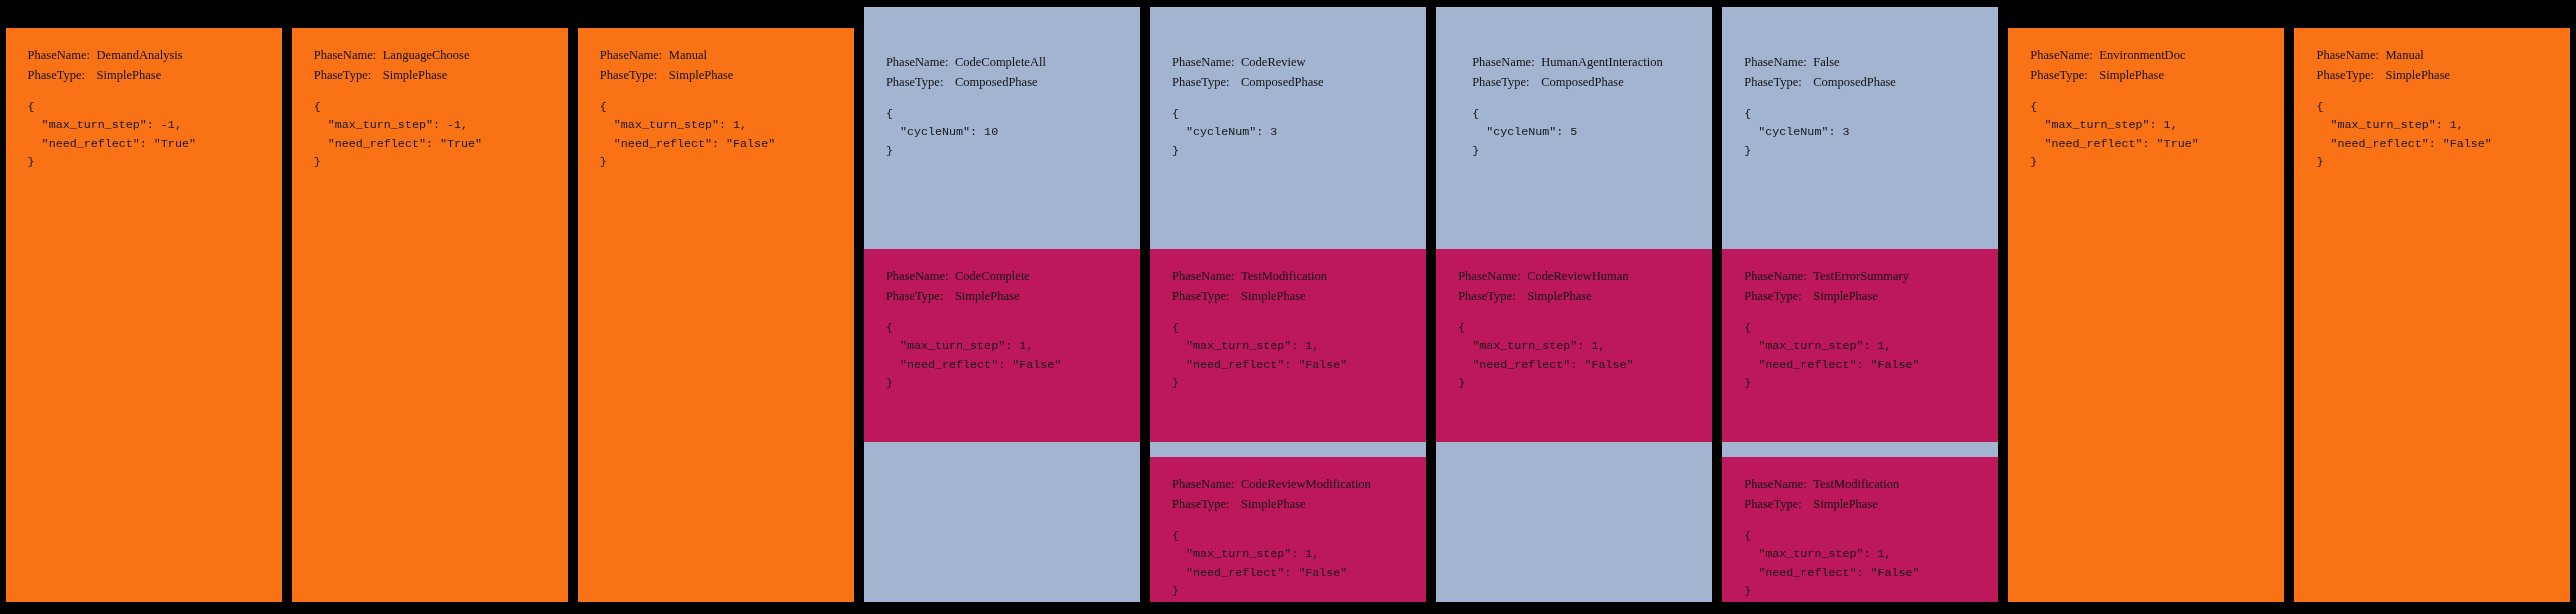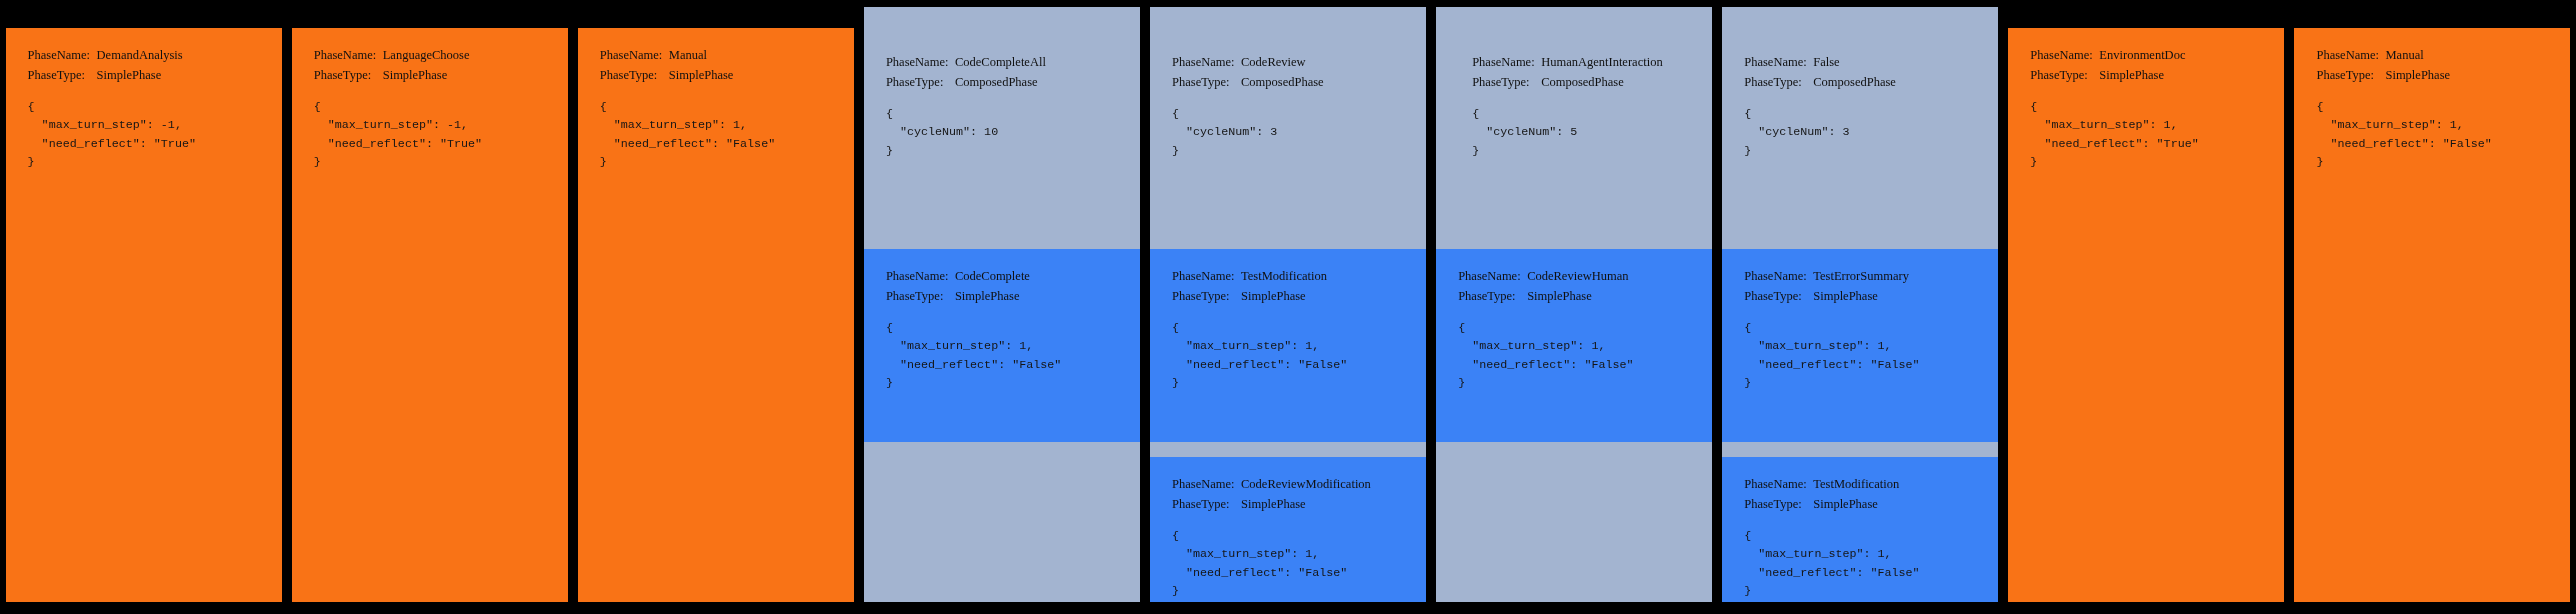--- a/index.html
+++ b/index.html
@@ -47,21 +47,21 @@
   .card.simple-top {
     background: #f97316;
     flex: 1 1 auto;
     margin-top: 21px;
   }
   .card.composed {
     background: #a3b4d0;
     margin-top: 28px;
   }
   .card.sub {
-    background: #3b82f6;
+    background: #be185d;
   }
 
   
   .column.composed-col {
     background: #a3b4d0;
   }
 
   .hdr {
     font-family: "Liberation Serif", serif;
     font-size: 12.5px;

